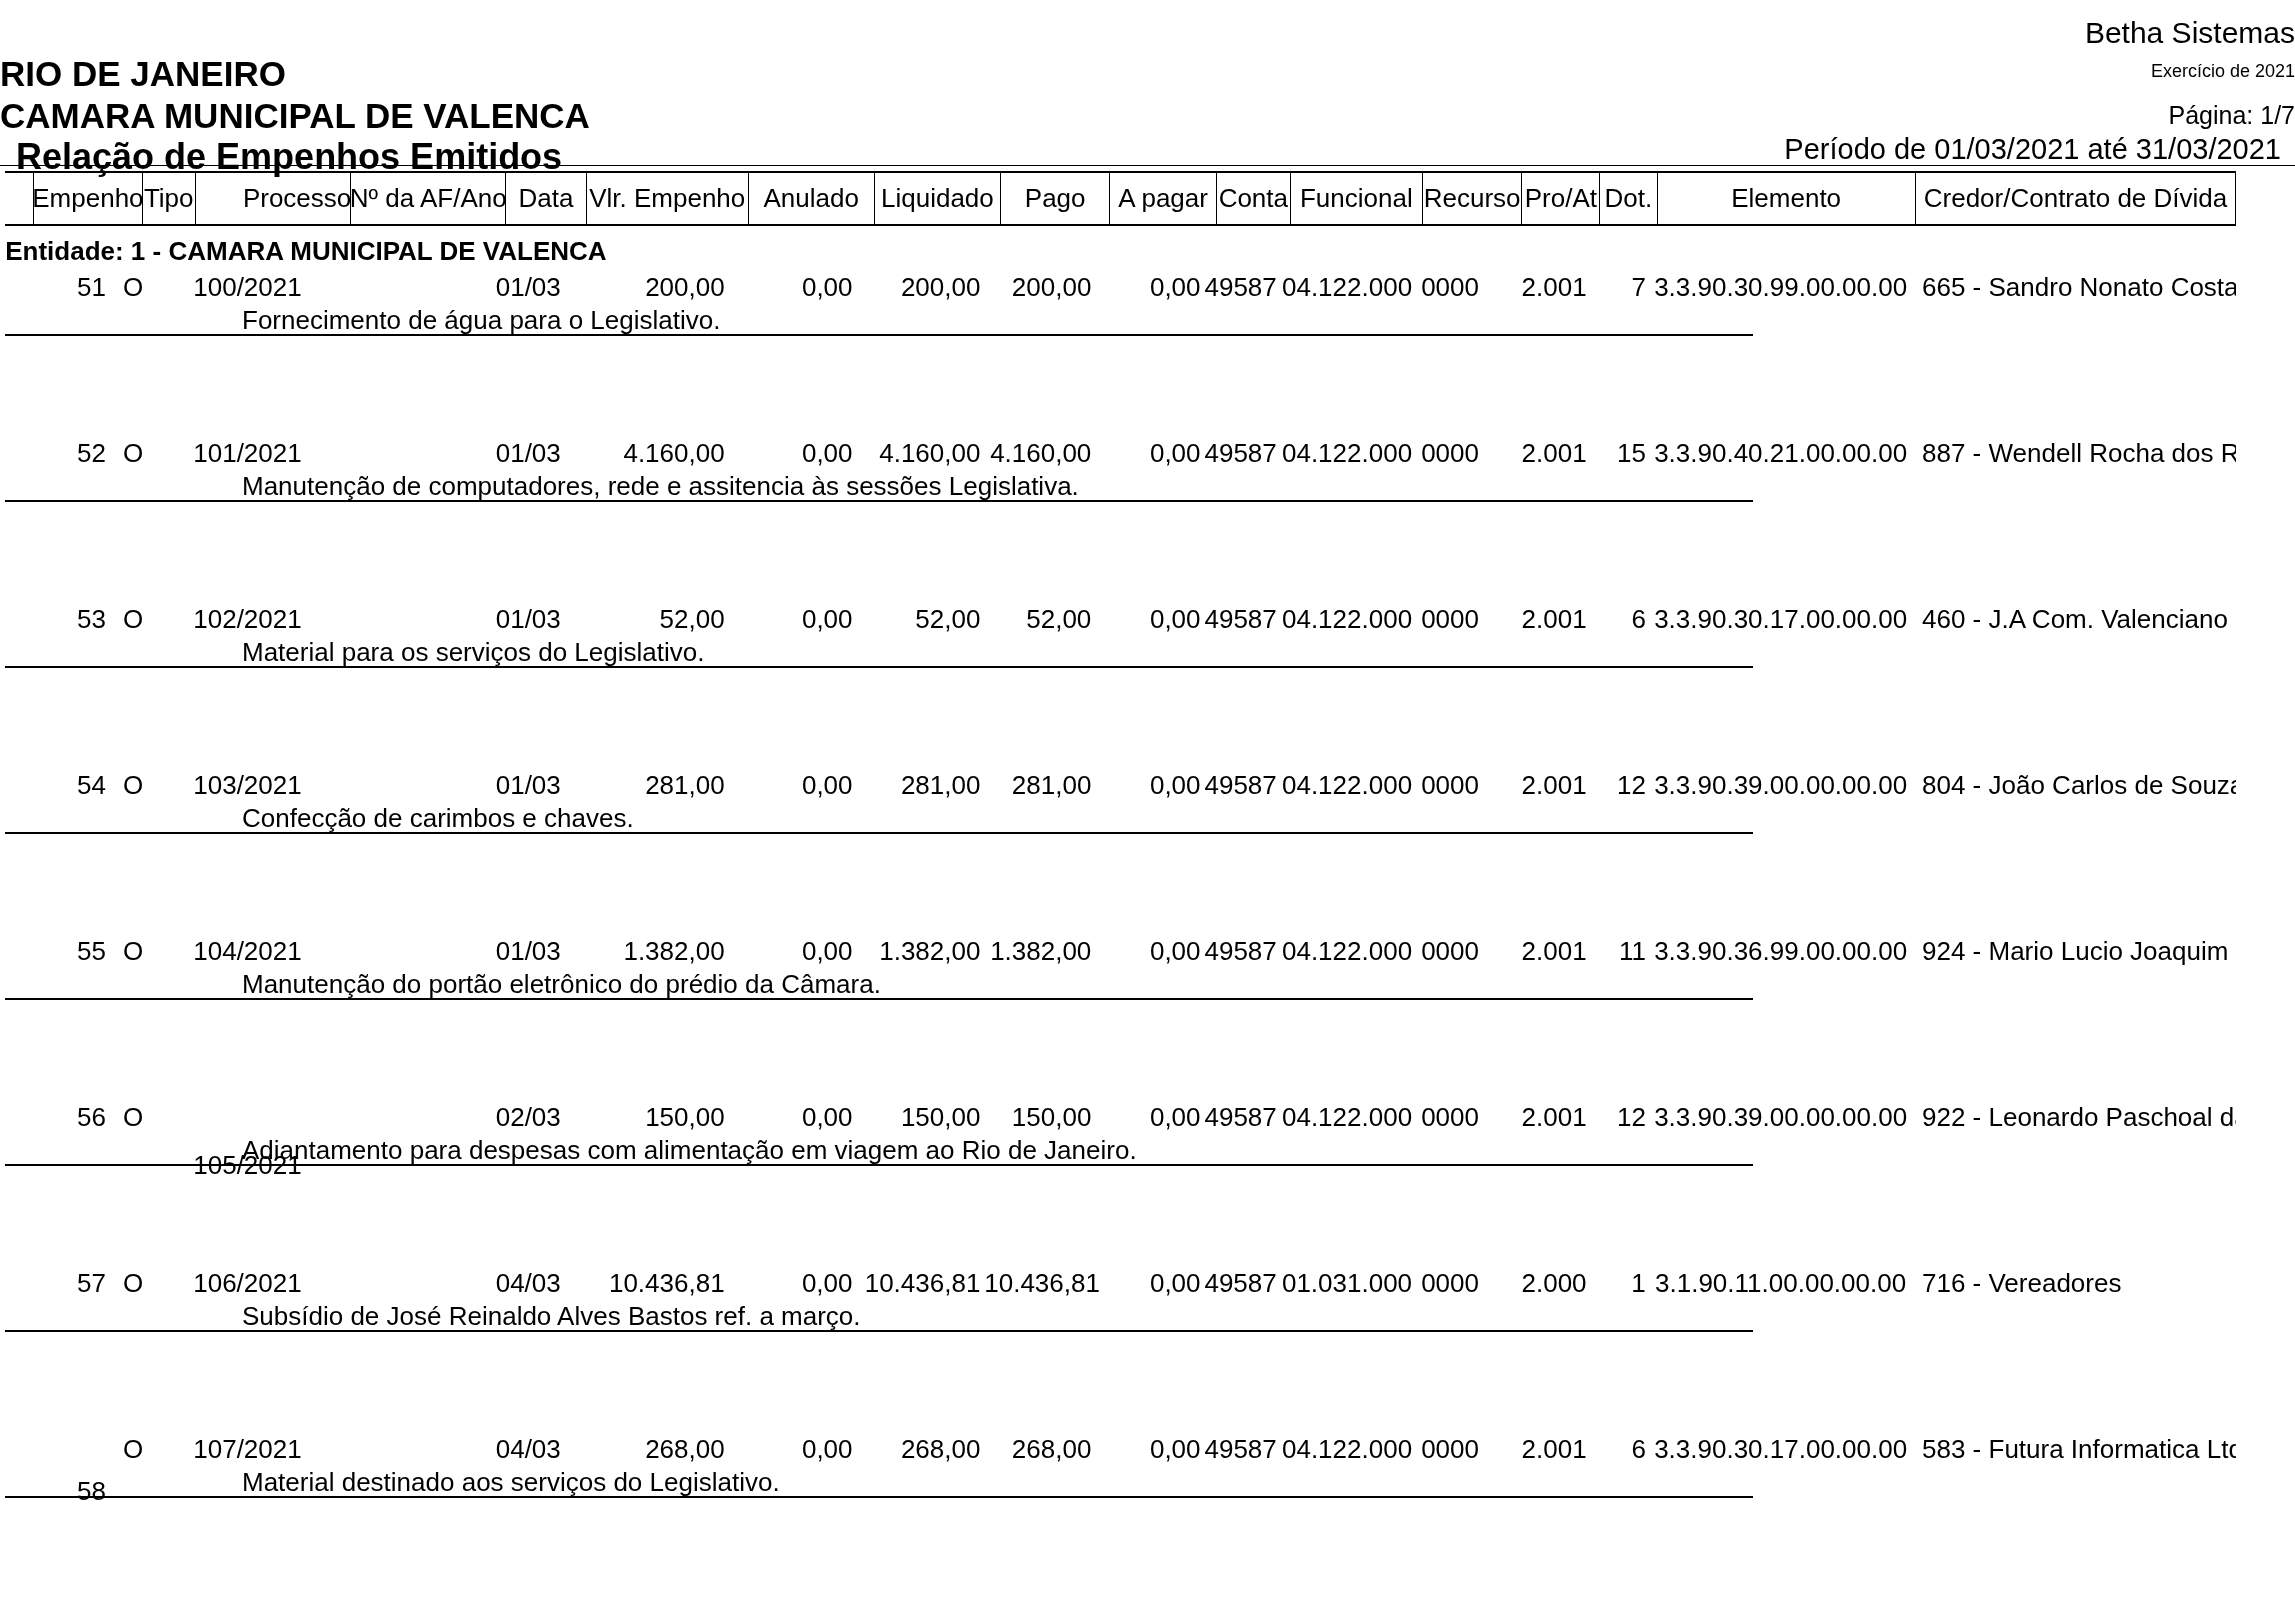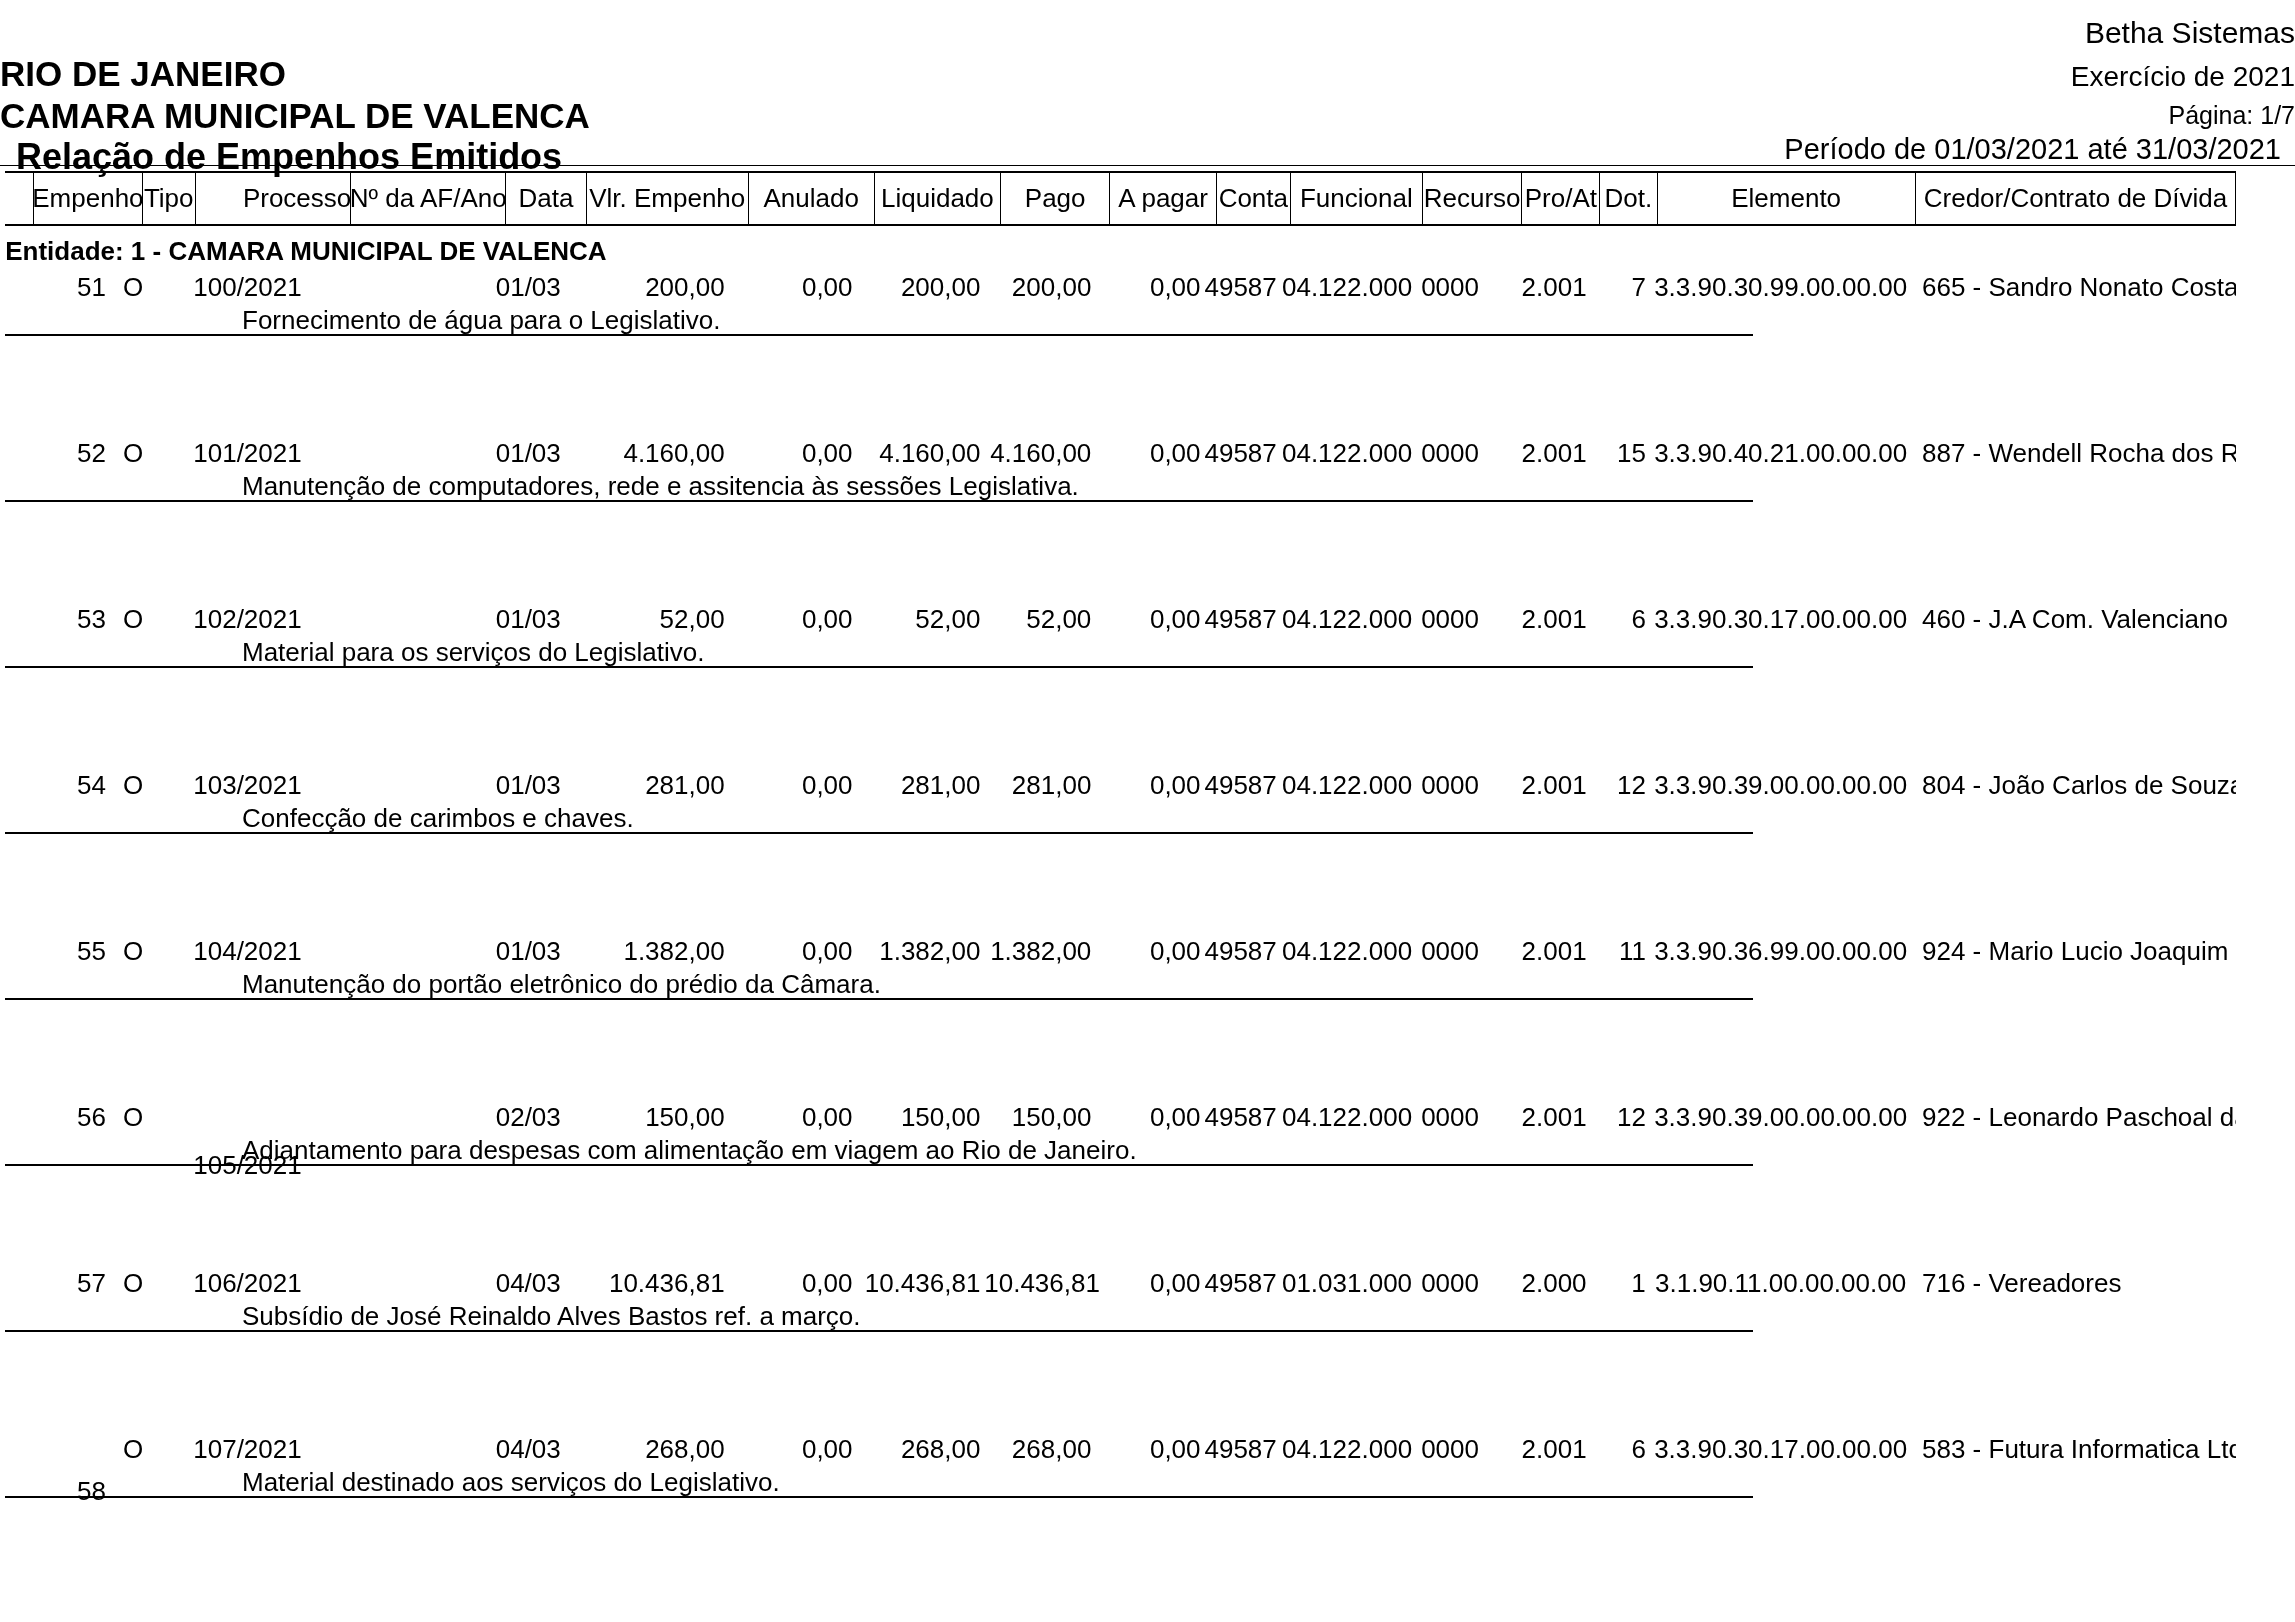--- a/index.html
+++ b/index.html
@@ -8,21 +8,21 @@
     width:2295px;height:1622px;
     background:#ffffff;
     font-family:"Liberation Sans","DejaVu Sans",sans-serif;
     color:#000;
     overflow:hidden;
   }
   .muni{position:absolute;left:0;top:54px;font-size:35px;font-weight:bold;white-space:nowrap;}
   .ent{position:absolute;left:0;top:96px;font-size:35px;font-weight:bold;white-space:nowrap;}
   .rept{position:absolute;left:16px;top:136px;font-size:36px;white-space:nowrap;font-weight:bold;}
   .soft{position:absolute;right:0;top:15.7px;font-size:30px;white-space:nowrap;}
-  .exer{position:absolute;right:0;top:61px;font-size:28px;white-space:nowrap;}
+  .exer{position:absolute;right:0;top:61px;font-size:18px;white-space:nowrap;}
   .pgno{position:absolute;right:0;top:101px;font-size:25px;white-space:nowrap;}
   .perd{position:absolute;right:14px;top:133px;font-size:29px;white-space:nowrap;}
 
   .top-rule{position:absolute;left:0;top:165px;width:2295px;height:1.3px;background:#000;}
 
   
   .thead{
     position:absolute;left:5.2px;top:171px;width:2231px;height:55px;
     display:flex;box-sizing:border-box;
     border-top:2px solid #000;border-bottom:2px solid #000;border-right:1.3px solid #000;

